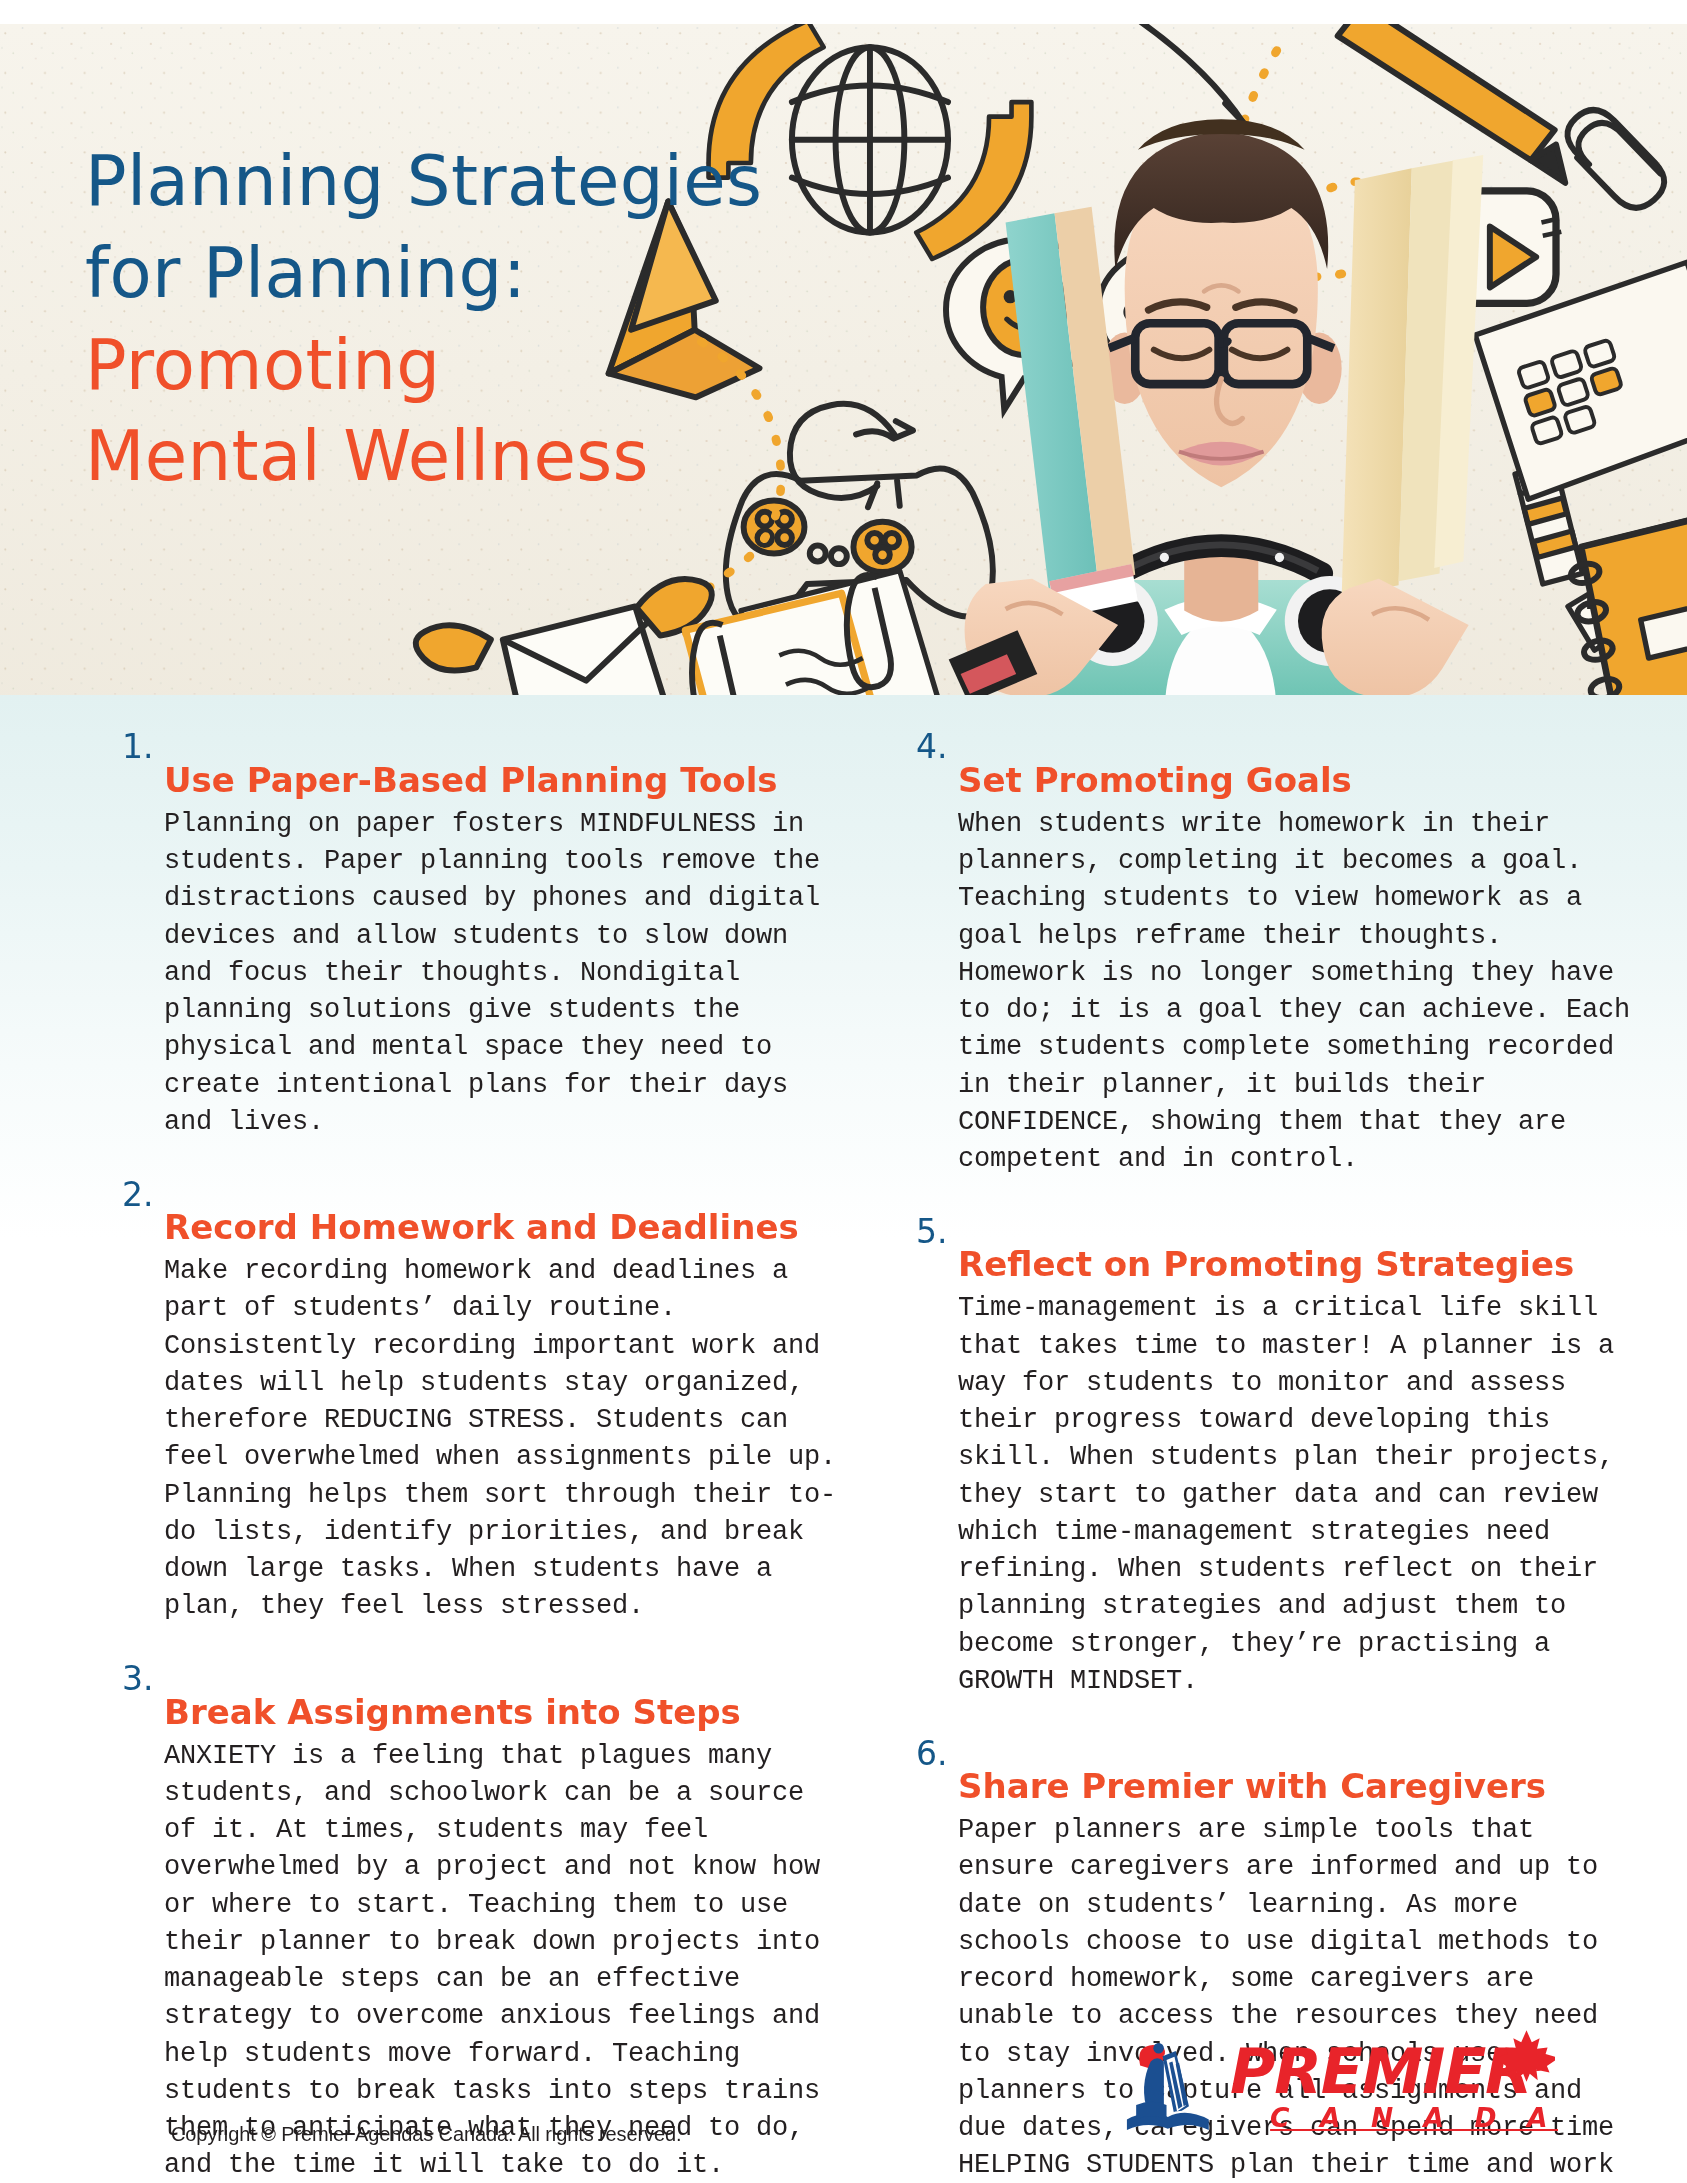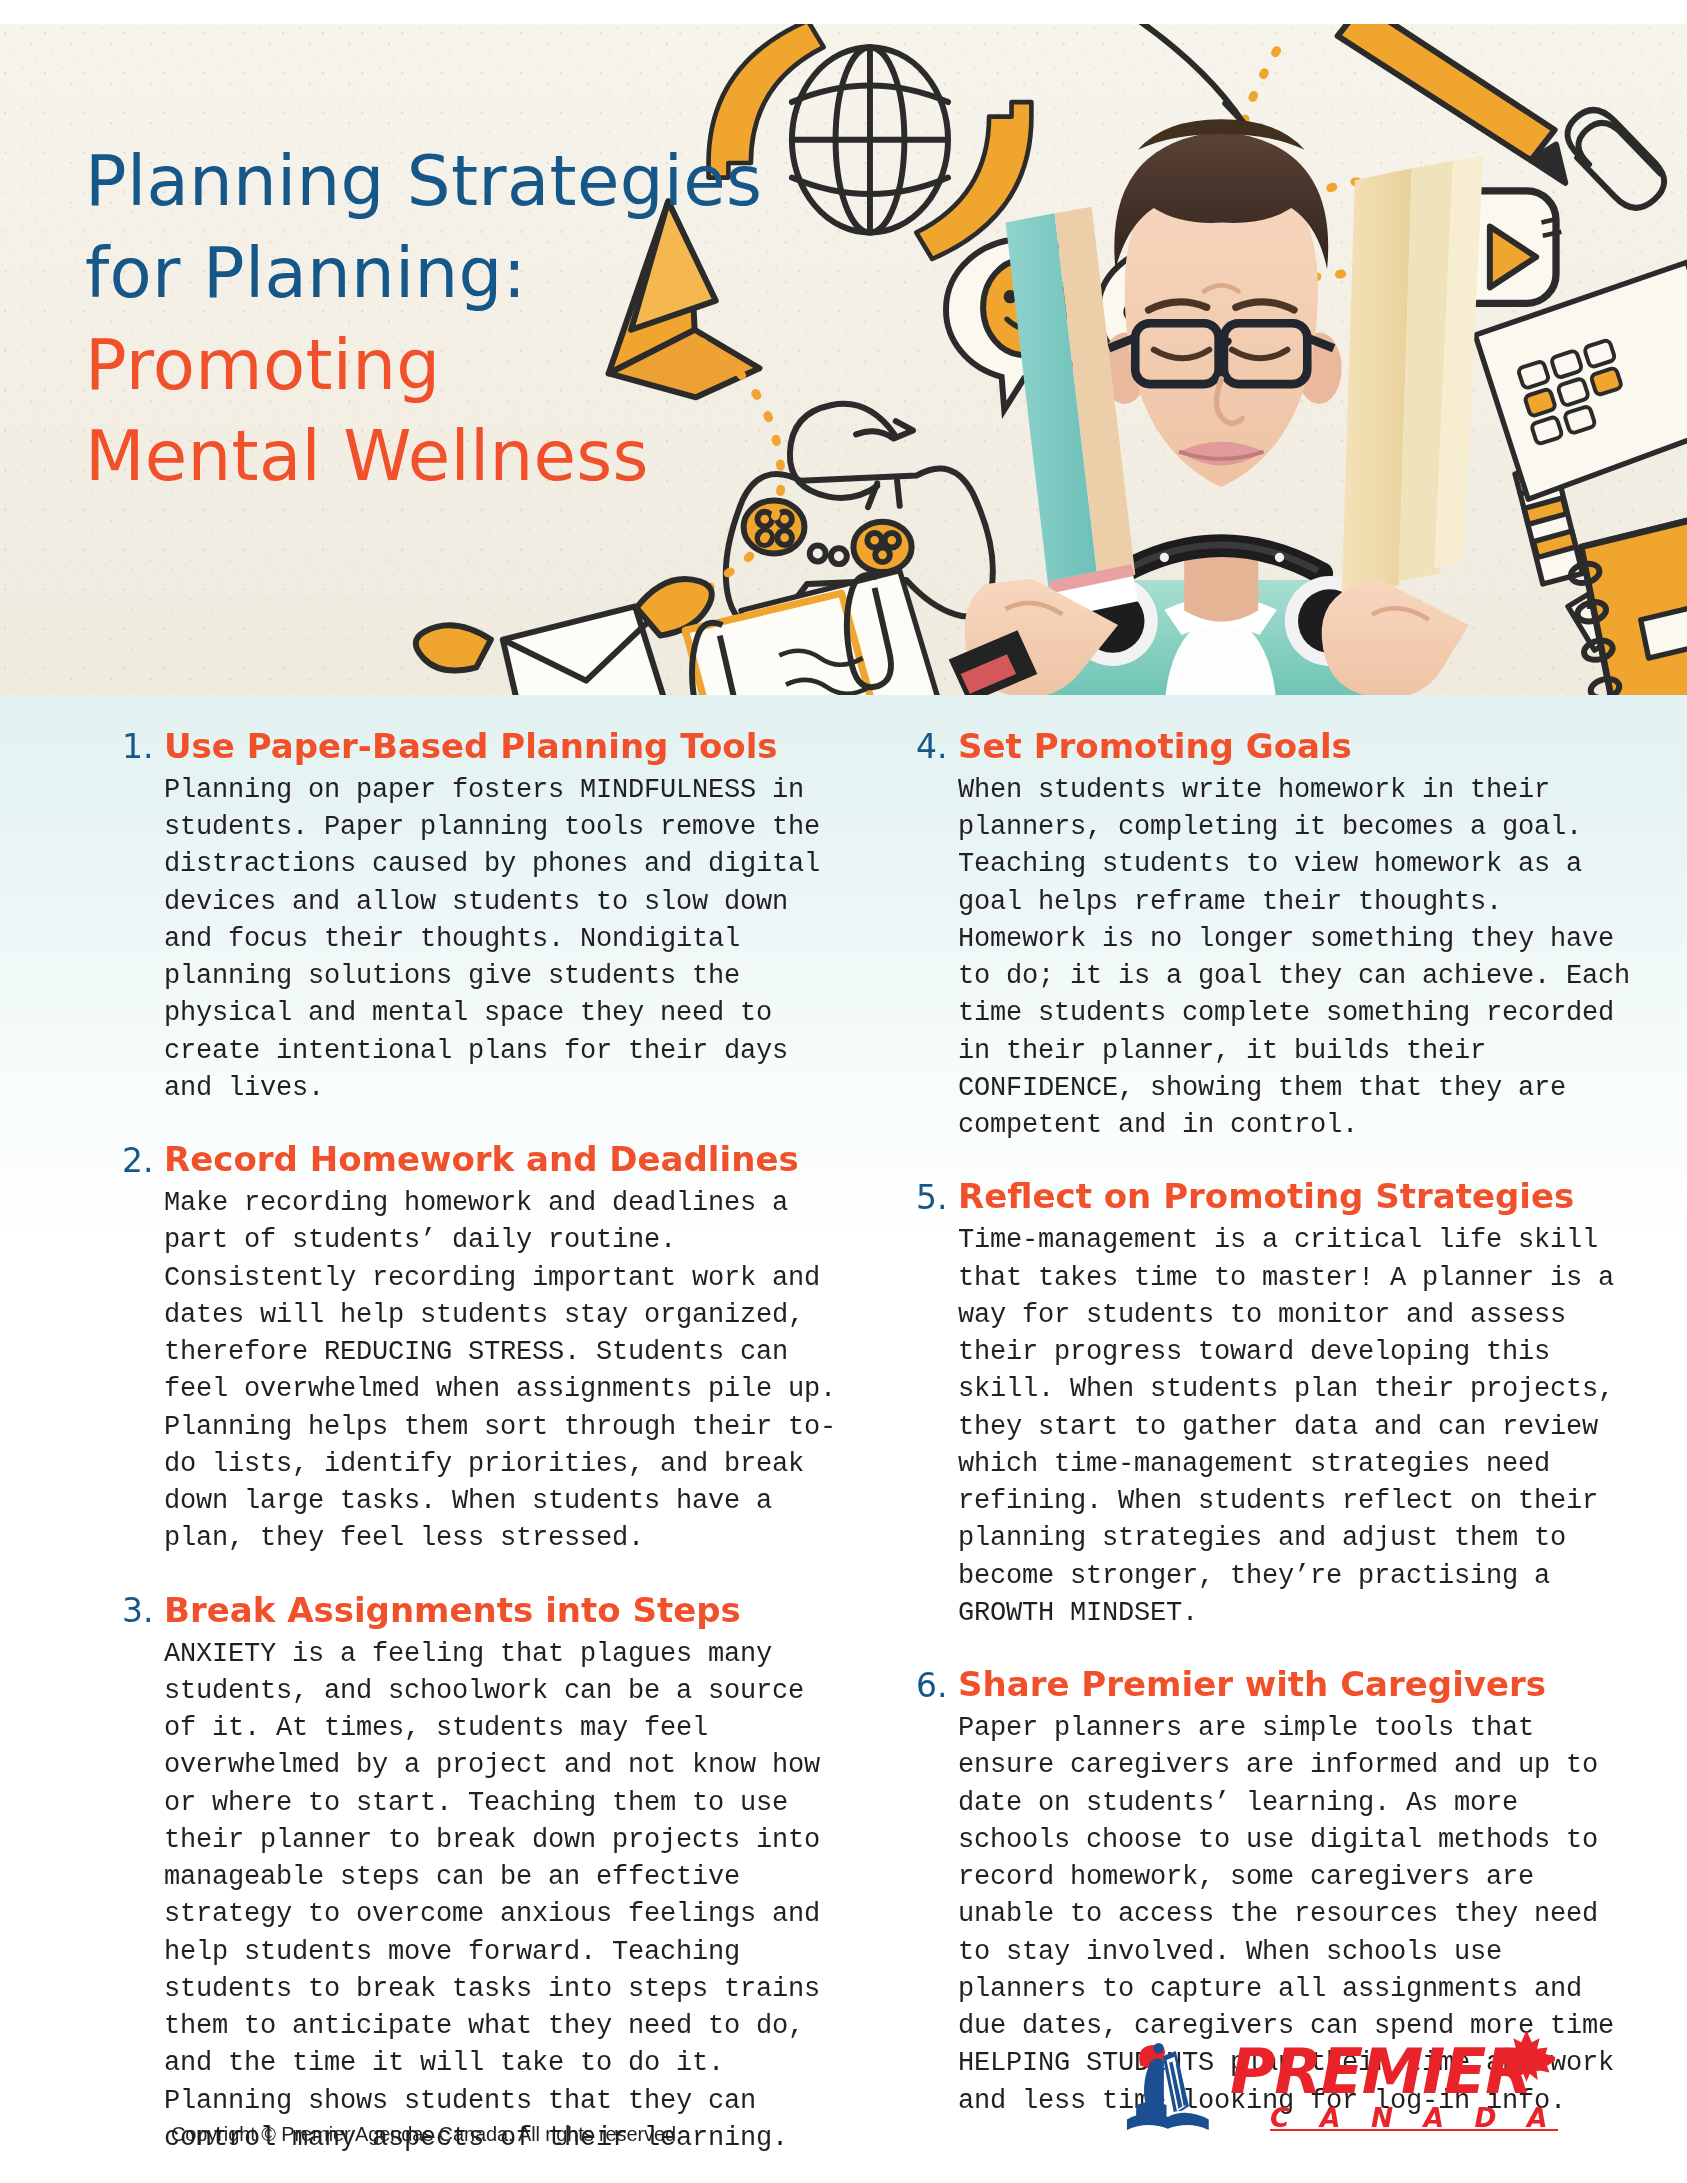--- a/index.html
+++ b/index.html
@@ -82,20 +82,21 @@
     line-height: 1.12;
     width: 52px;
     flex: 0 0 52px;
     text-align: right;
     padding-right: 10.6px;
     box-sizing: border-box;
     padding-top: 1.3px;
   }
   .item-body {
     flex: 1 1 auto;
+    margin-top: 34px;
   }
   .item-head {
     font-family: "DejaVu Sans", sans-serif;
     color: #F0502A;
     font-size: 34px;
     line-height: 1.1;
     margin: 0 0 6.6px 0;
     white-space: nowrap;
   }
   .item-text {

